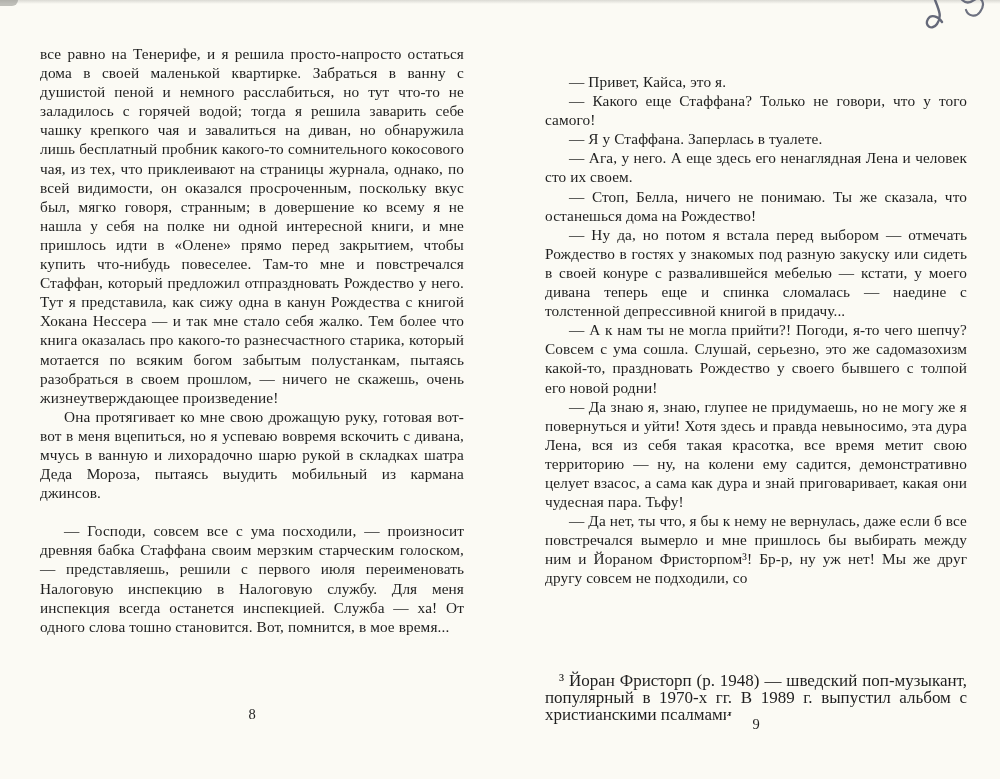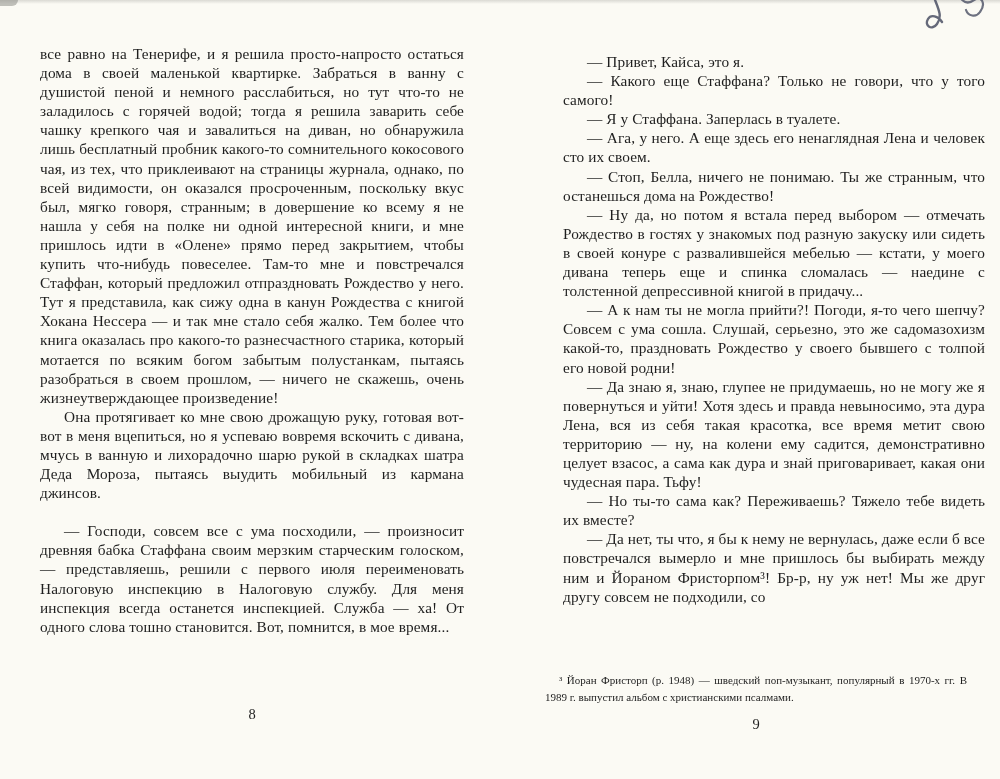--- a/index.html
+++ b/index.html
@@ -44,30 +44,30 @@
   .col {
     position: absolute;
     width: 424px;
     font-size: 15.3px;
     line-height: 19.1px;
     text-align: justify;
     hyphens: auto;
     letter-spacing: 0.1px;
   }
   .col-left  { left: 40px;  top: 44px; }
-  .col-right { left: 545px; top: 52px; width: 422px; margin-left: 18px; }
+  .col-right { left: 545px; top: 72px; width: 422px; }
   .para { margin: 0; }
   .para.indent { text-indent: 24px; }
   .para.space-before { margin-top: 19px; }
   .footnote {
     position: absolute;
     left: 545px;
     top: 668px;
     width: 422px;
-    font-size: 11px;
+    font-size: 17px;
     line-height: 17px;
     text-align: justify;
     text-indent: 14px;
     background: #fbfaf4;
     padding-top: 4px;
   }
   .pagenum {
     position: absolute;
     width: 60px;
     text-align: center;
@@ -94,25 +94,24 @@
       <p class="para">все равно на Тенерифе, и я решила просто-напросто остаться дома в своей маленькой квартирке. Забраться в ванну с душистой пеной и немного расслабиться, но тут что-то не заладилось с горячей водой; тогда я решила заварить себе чашку крепкого чая и завалиться на диван, но обнаружила лишь бесплатный пробник какого-то сомнительного кокосового чая, из тех, что приклеивают на страницы журнала, однако, по всей видимости, он оказался просроченным, поскольку вкус был, мягко говоря, странным; в довершение ко всему я не нашла у себя на полке ни одной интересной книги, и мне пришлось идти в «Олене» прямо перед закрытием, чтобы купить что-нибудь повеселее. Там-то мне и повстречался Стаффан, который предложил отпраздновать Рождество у него. Тут я представила, как сижу одна в канун Рождества с книгой Хокана Нессера — и так мне стало себя жалко. Тем более что книга оказалась про какого-то разнесчастного старика, который мотается по всяким богом забытым полустанкам, пытаясь разобраться в своем прошлом, — ничего не скажешь, очень жизнеутверждающее произведение!</p>
       <p class="para indent">Она протягивает ко мне свою дрожащую руку, готовая вот-вот в меня вцепиться, но я успеваю вовремя вскочить с дивана, мчусь в ванную и лихорадочно шарю рукой в складках шатра Деда Мороза, пытаясь выудить мобильный из кармана джинсов.</p>
       <p class="para indent space-before">— Господи, совсем все с ума посходили, — произносит древняя бабка Стаффана своим мерзким старческим голоском, — представляешь, решили с первого июля переименовать Налоговую инспекцию в Налоговую службу. Для меня инспекция всегда останется инспекцией. Служба — ха! От одного слова тошно становится. Вот, помнится, в мое время...</p>
     </div>
 
   <div class="col col-right">
       <p class="para indent">— Привет, Кайса, это я.</p>
       <p class="para indent">— Какого еще Стаффана? Только не говори, что у того самого!</p>
       <p class="para indent">— Я у Стаффана. Заперлась в туалете.</p>
       <p class="para indent">— Ага, у него. А еще здесь его ненаглядная Лена и человек сто их своем.</p>
-      <p class="para indent">— Стоп, Белла, ничего не понимаю. Ты же странным, что останешься дома на Рождество!</p>
+      <p class="para indent">— Стоп, Белла, ничего не понимаю. Ты же сказала, что останешься дома на Рождество!</p>
       <p class="para indent">— Ну да, но потом я встала перед выбором — отмечать Рождество в гостях у знакомых под разную закуску или сидеть в своей конуре с развалившейся мебелью — кстати, у моего дивана теперь еще и спинка сломалась — наедине с толстенной депрессивной книгой в придачу...</p>
       <p class="para indent">— А к нам ты не могла прийти?! Погоди, я-то чего шепчу? Совсем с ума сошла. Слушай, серьезно, это же садомазохизм какой-то, праздновать Рождество у своего бывшего с толпой его новой родни!</p>
       <p class="para indent">— Да знаю я, знаю, глупее не придумаешь, но не могу же я повернуться и уйти! Хотя здесь и правда невыносимо, эта дура Лена, вся из себя такая красотка, все время метит свою территорию — ну, на колени ему садится, демонстративно целует взасос, а сама как дура и знай приговаривает, какая они чудесная пара. Тьфу!</p>
-      <p class="para indent">— Но ты-то сама как? Переживаешь? Тяжело тебе видеть их вместе?</p>
       <p class="para indent">— Да нет, ты что, я бы к нему не вернулась, даже если б все повстречался вымерло и мне пришлось бы выбирать между ним и Йораном Фристорпом³! Бр-р, ну уж нет! Мы же друг другу совсем не подходили, со</p>
     </div>
 
   <div class="footnote">³ Йоран Фристорп (р. 1948) — шведский поп-музыкант, популярный в 1970-х гг. В 1989 г. выпустил альбом с христианскими псалмами.</div>
 
   <div class="pagenum pagenum-left">8</div>
 
   <div class="pagenum pagenum-right">9</div>
 
 </div>

